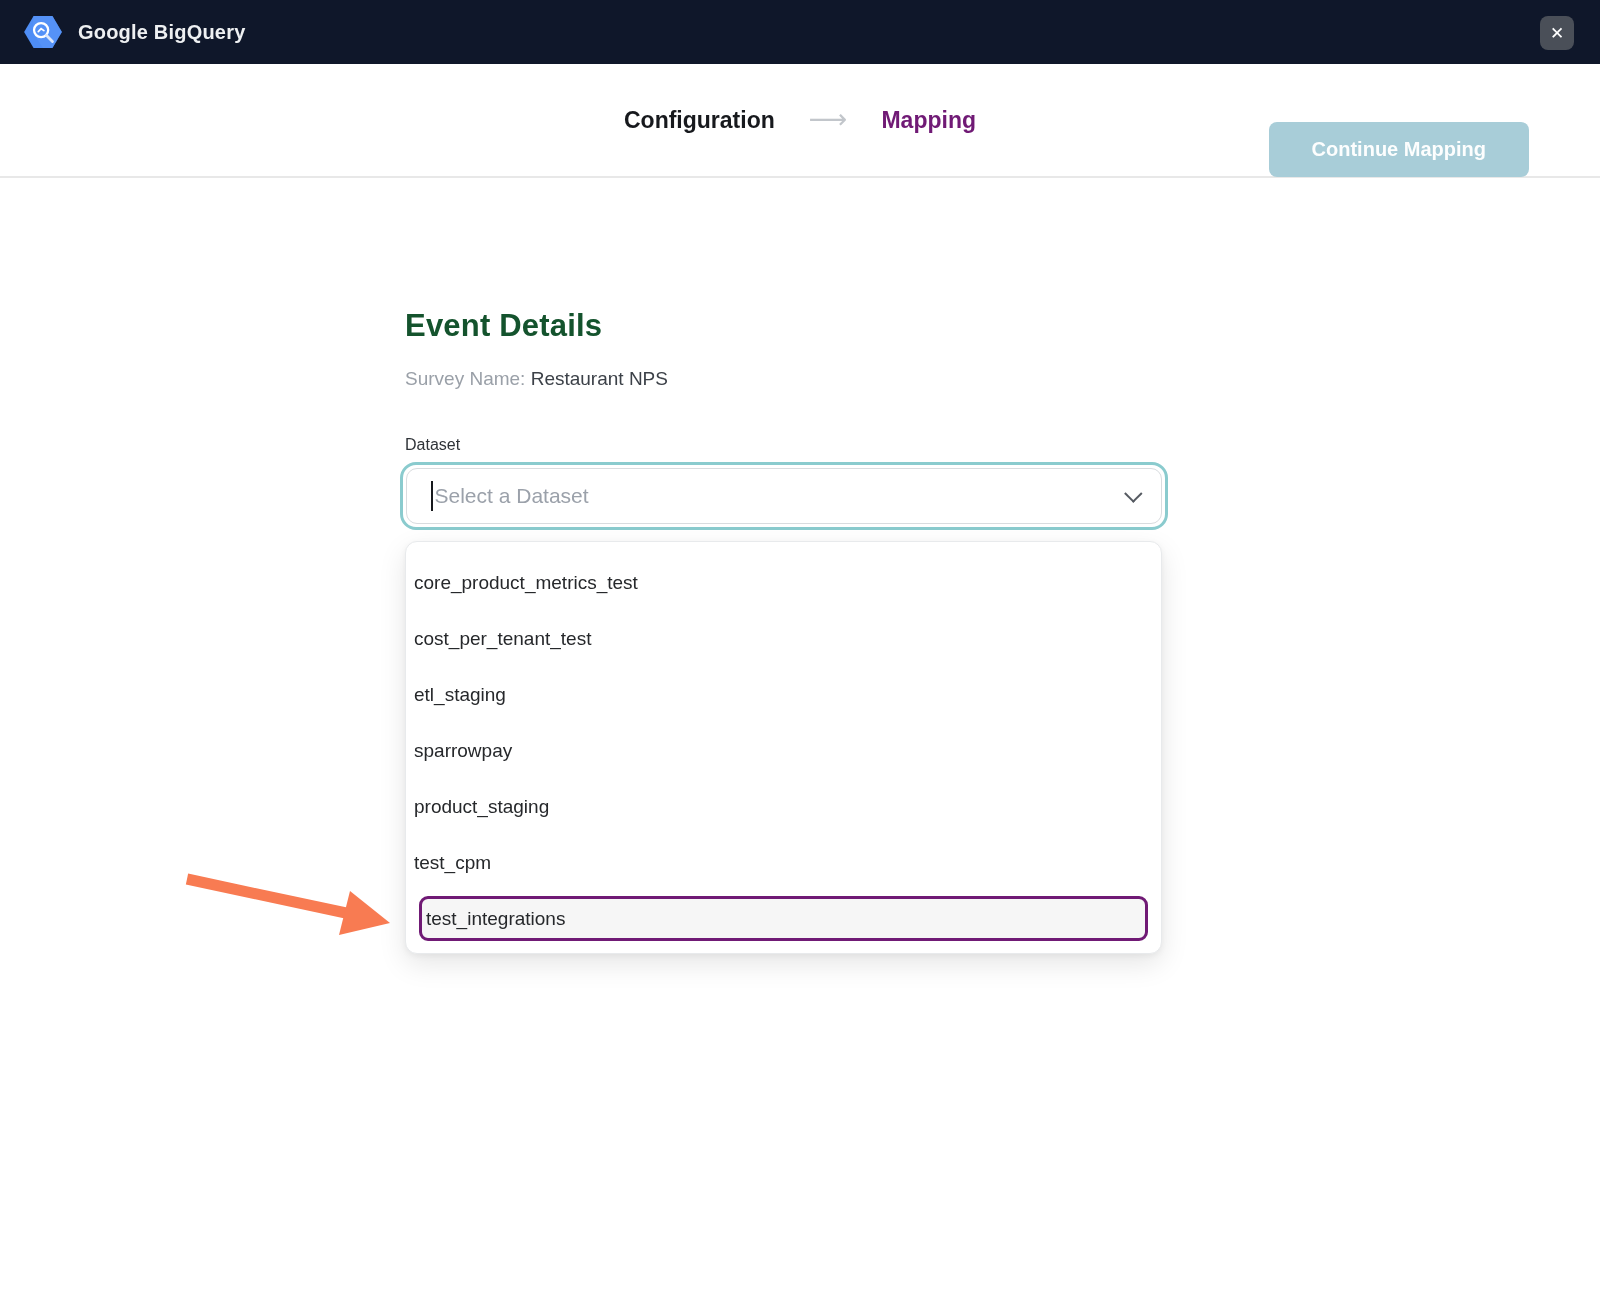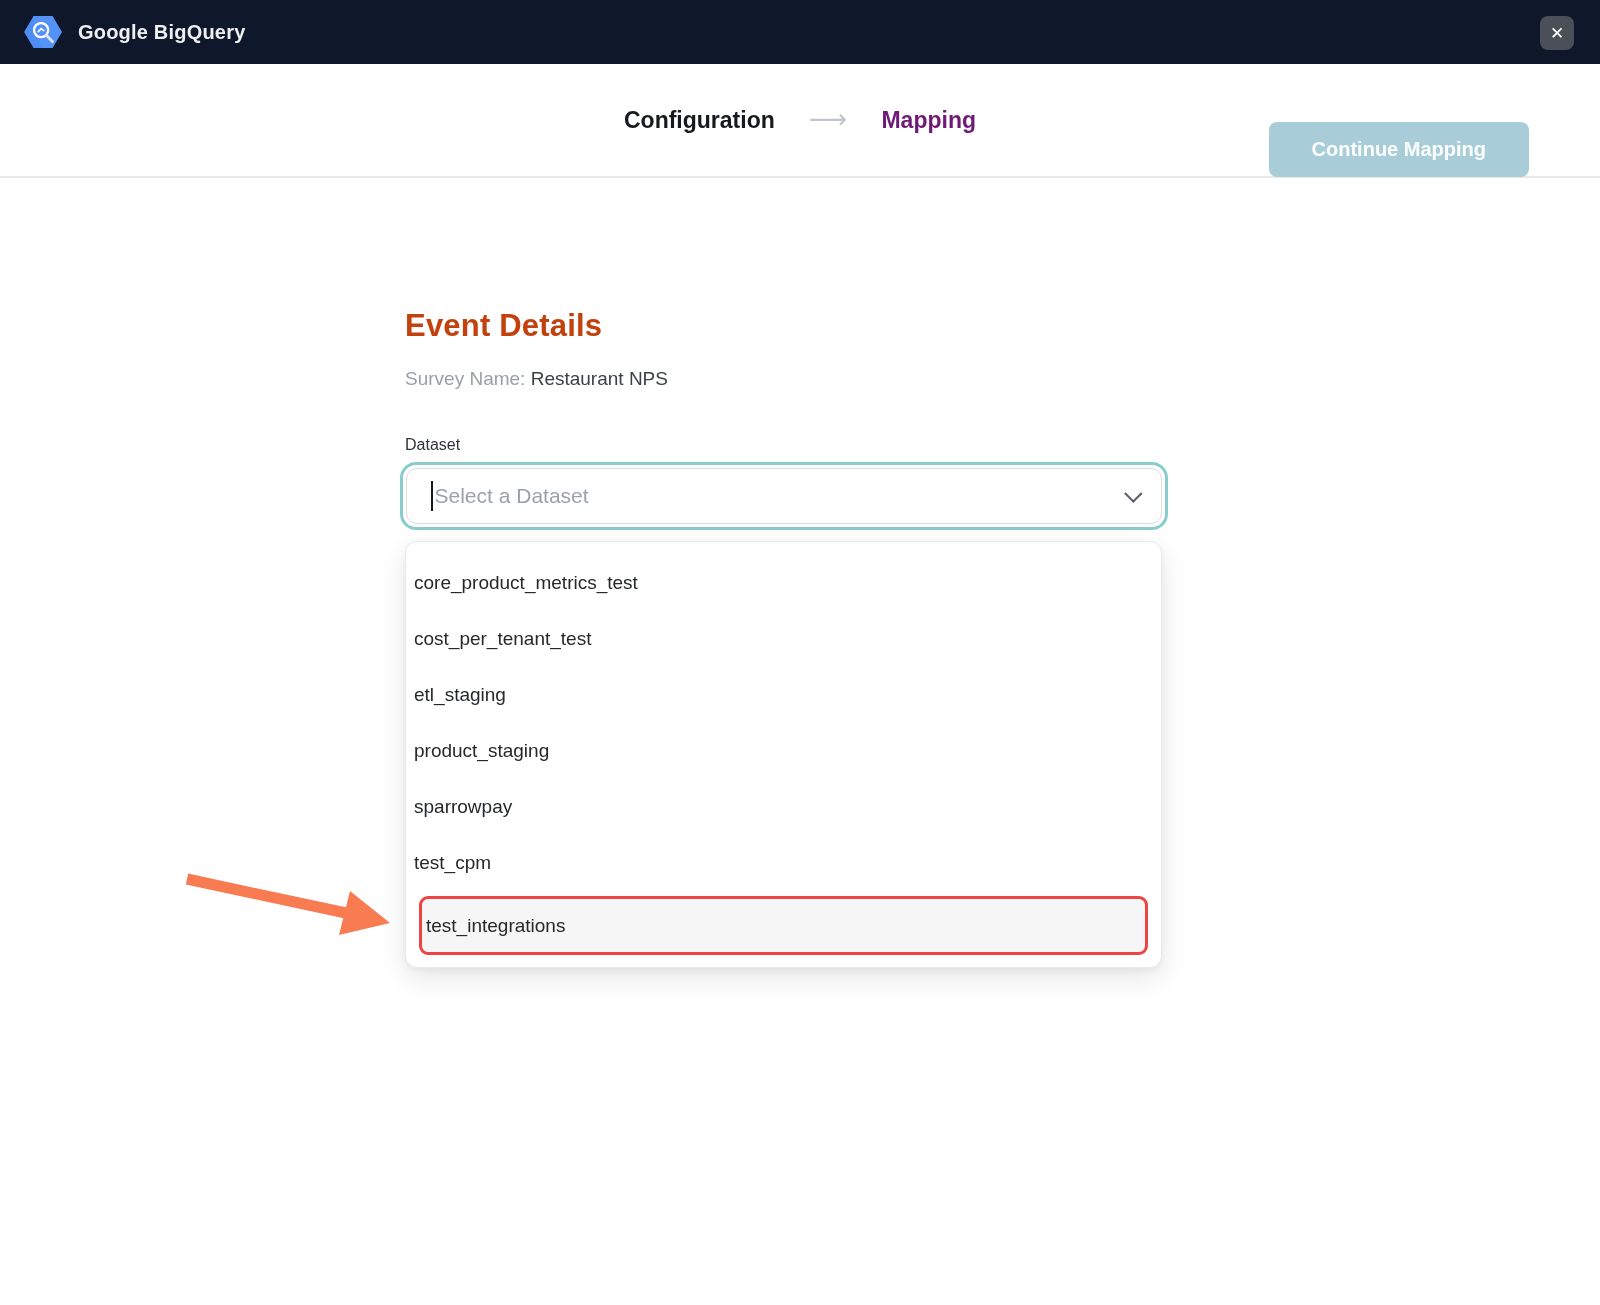--- a/index.html
+++ b/index.html
@@ -42,21 +42,21 @@
     position: absolute; right: 71px; top: 30px; height: 55px; padding: 0 43px;
     background: #a8cdd8; border: none; border-radius: 8px;
     color: #fdfefe; font-size: 20px; font-weight: 700;
     font-family: "Liberation Sans", sans-serif; cursor: pointer; margin-top: 28px;
   }
 
   
   .main { position: absolute; top: 180px; left: 0; width: 100%; height: 1125px; }
   .heading {
     position: absolute; left: 405px; top: 128px;
-    font-size: 31px; font-weight: 700; color: #c2410c; letter-spacing: 0.2px;
+    font-size: 31px; font-weight: 700; color: #14532d; letter-spacing: 0.2px;
   }
   .survey-line { position: absolute; left: 405px; top: 188px; font-size: 19px; text-align: center; }
   .survey-label { color: #9aa0a8; }
   .survey-value { color: #3c4148; }
 
   .dataset-label {
     position: absolute; left: 405px; top: 256px;
     font-size: 16px; color: #2f3338;
   }
 
@@ -85,22 +85,22 @@
     position: absolute; left: 405px; top: 361px; width: 757px;
     background: #ffffff; border: 1px solid #e8eaec; border-radius: 12px;
     box-shadow: 0 10px 28px rgba(0,0,0,0.10), 0 2px 6px rgba(0,0,0,0.05);
     padding: 13px 0 12px 0;
   }
   .option {
     height: 56px; display: flex; align-items: center; padding-left: 8px;
     font-size: 19px; color: #26282b; cursor: pointer;
   }
   .option.highlighted {
-    height: 59px; margin: 5px 13px 0 13px; padding-left: 4px;
-    border: 3px solid #ef4444; border-radius: 9px; background: #f6f6f6;
+    height: 45px; margin: 5px 13px 0 13px; padding-left: 4px;
+    border: 3px solid #701a75; border-radius: 9px; background: #f6f6f6;
   }
 
   
   .anno-arrow { position: absolute; left: 183px; top: 690px; }
 </style>
 </head>
 <body>
 
 <div class="page">
 
@@ -140,22 +140,22 @@
         <span class="caret"></span>
         <span class="placeholder">Select a Dataset</span>
         <span class="chevron"></span>
       </div>
     </div>
 
     <div class="dropdown-panel">
         <div class="option">core_product_metrics_test</div>
         <div class="option">cost_per_tenant_test</div>
         <div class="option">etl_staging</div>
+        <div class="option">sparrowpay</div>
         <div class="option">product_staging</div>
-        <div class="option">sparrowpay</div>
         <div class="option">test_cpm</div>
         <div class="option highlighted">test_integrations</div>
       </div>
 
     <svg class="anno-arrow" width="212" height="82" viewBox="0 0 212 82">
       <line x1="4" y1="9" x2="163" y2="43" stroke="#f87b52" stroke-width="11"></line>
       <polygon points="207,53 156,65 167,21" fill="#f87b52"></polygon>
     </svg>
   </div>
 

